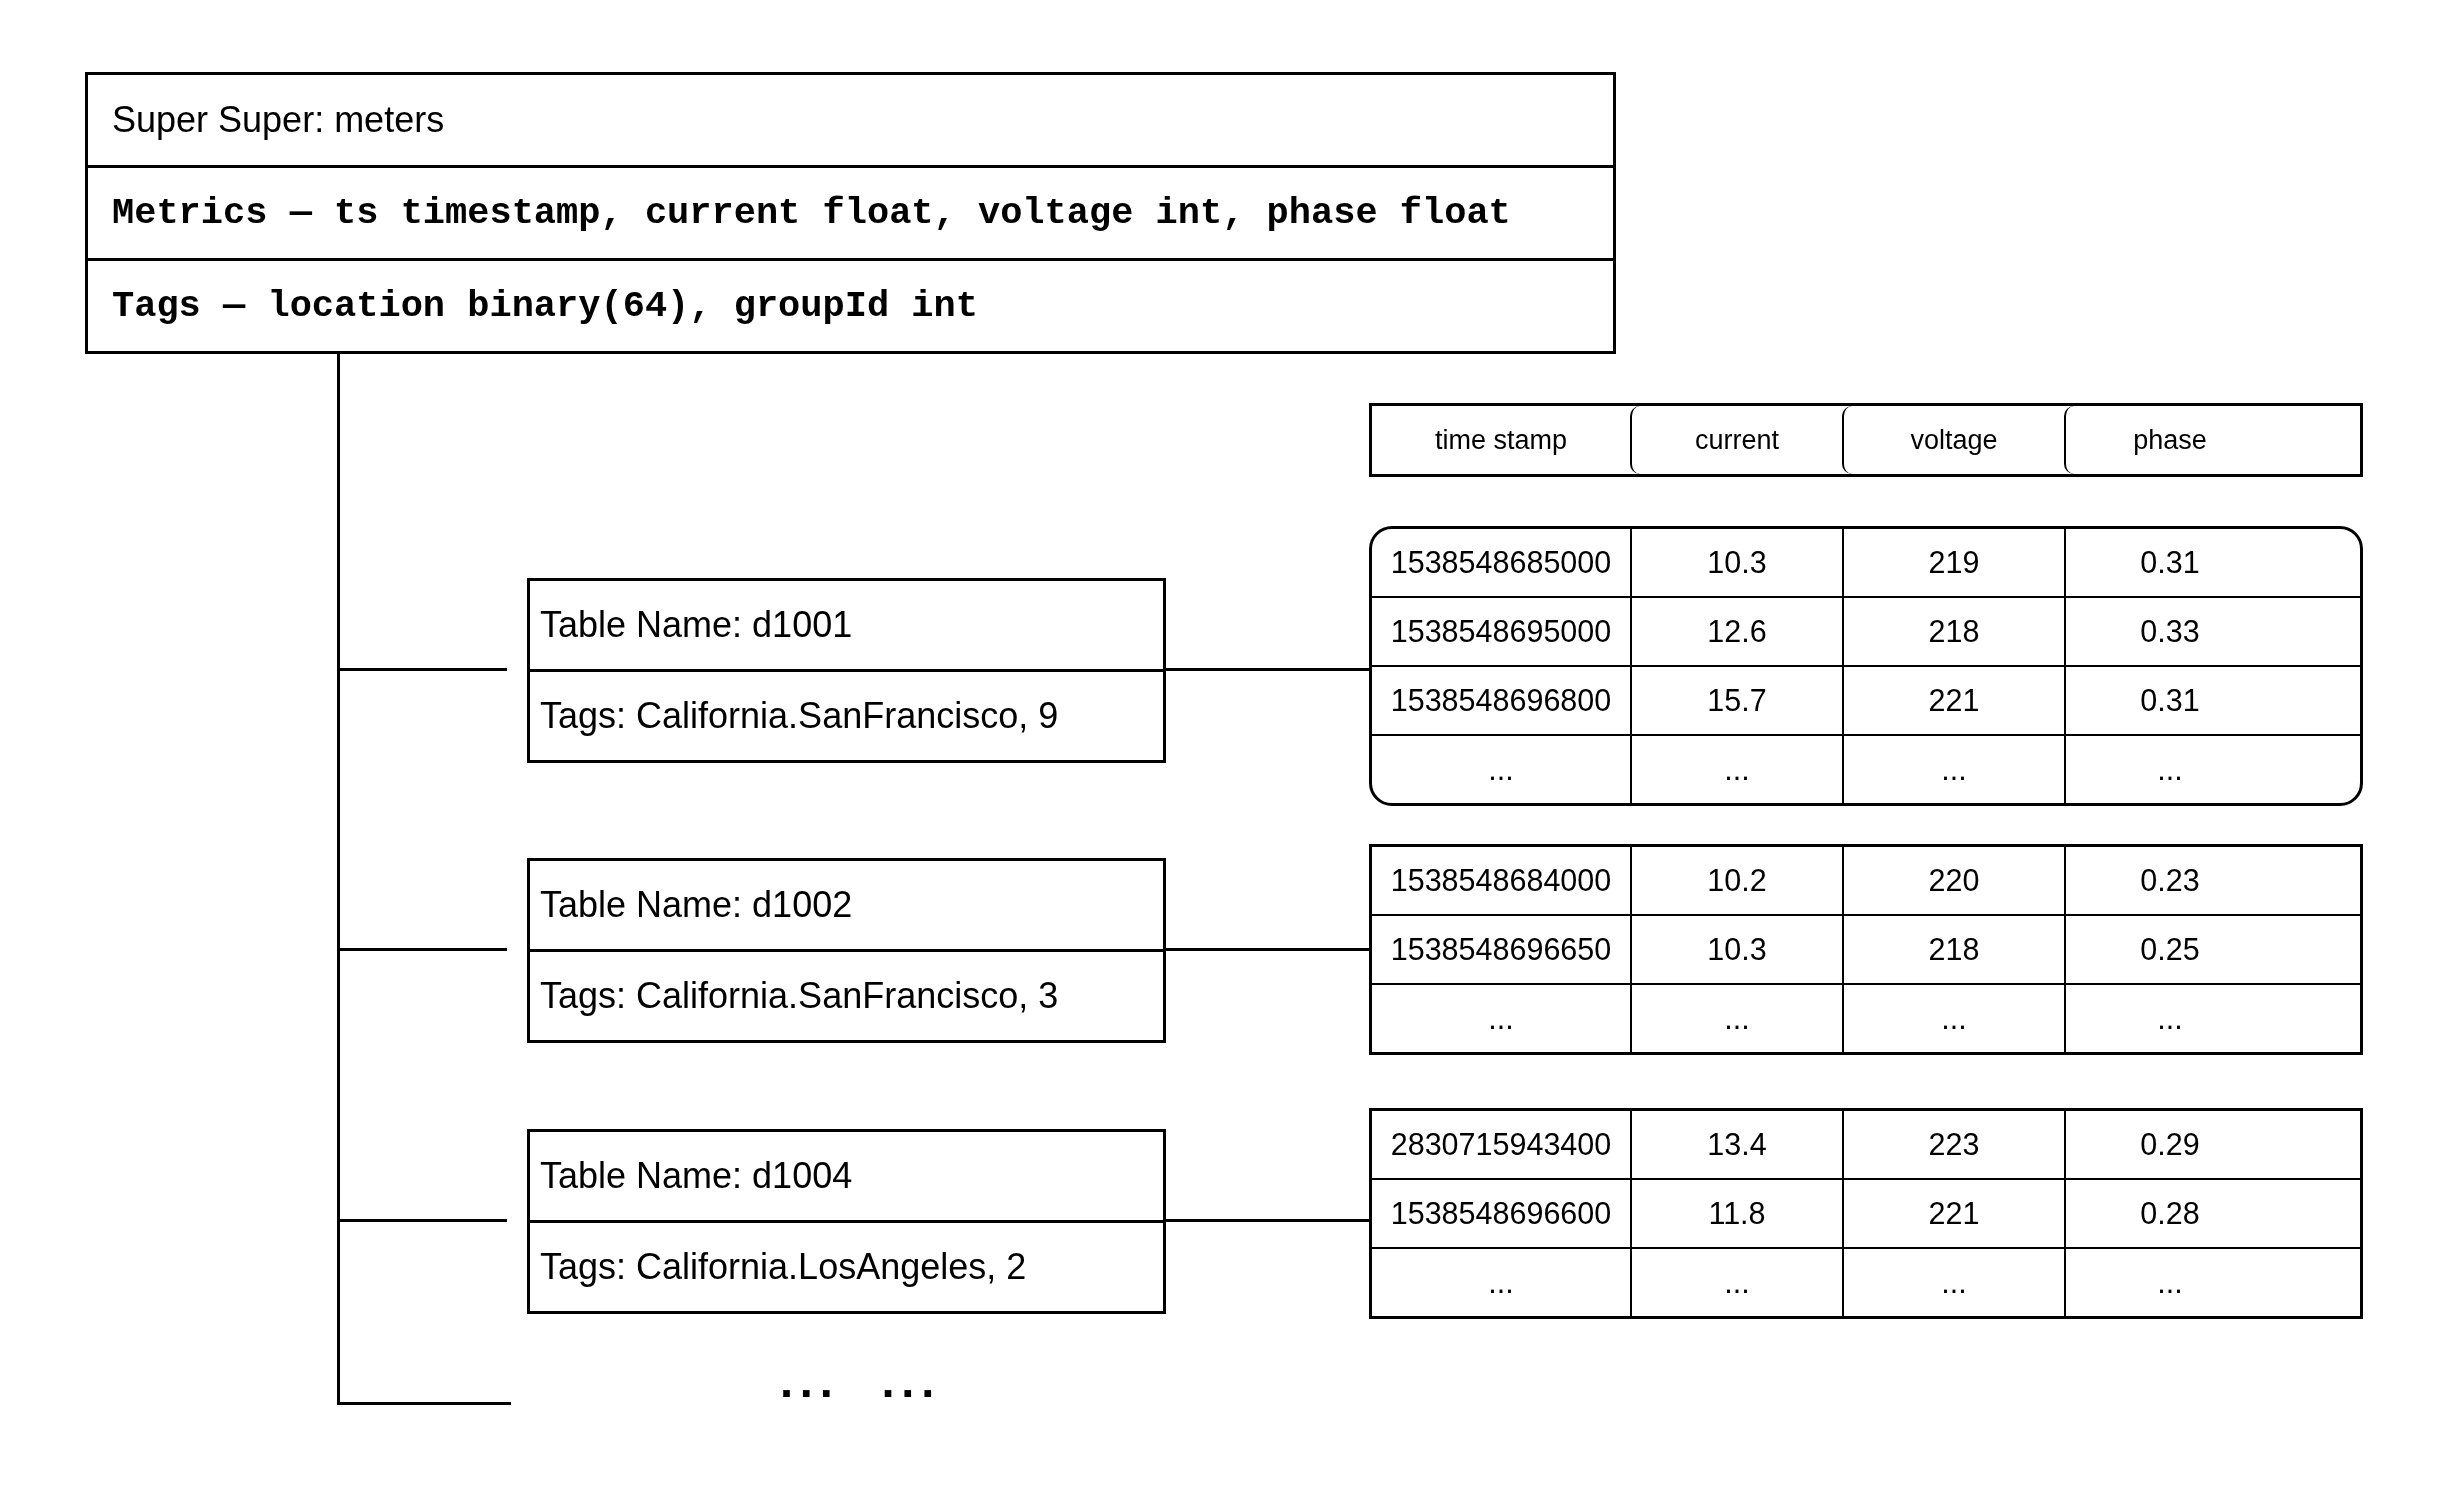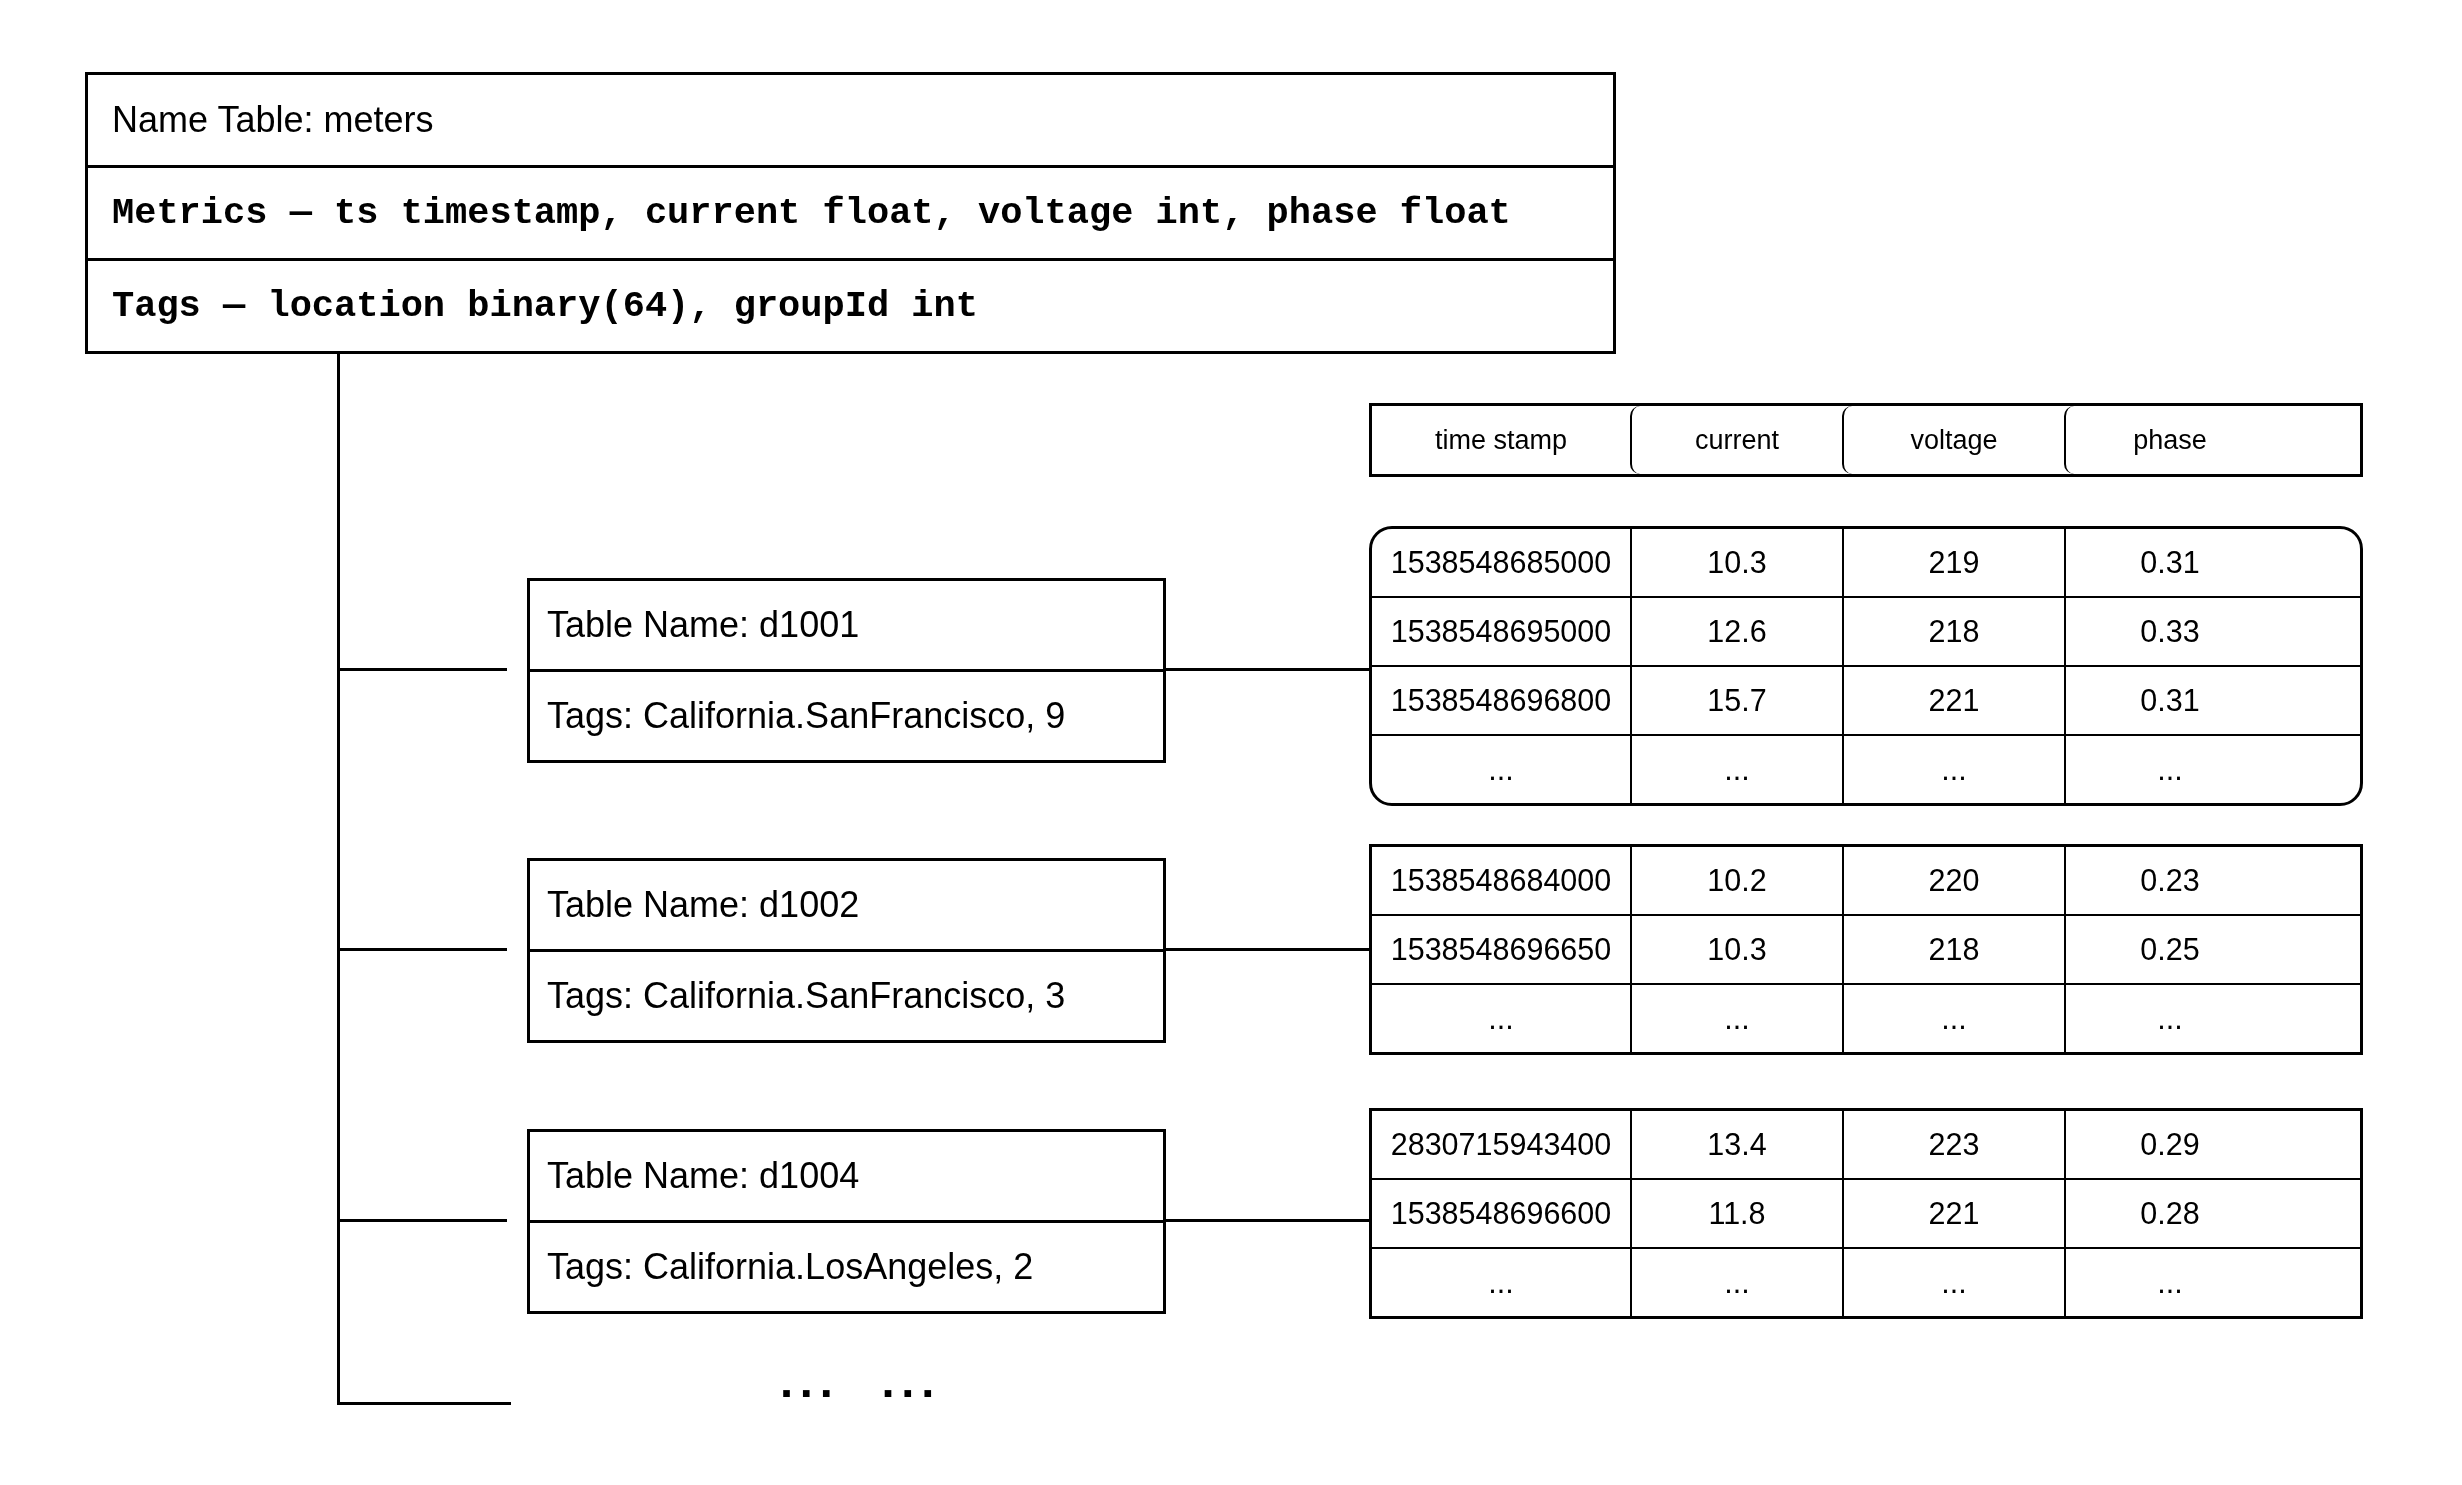--- a/index.html
+++ b/index.html
@@ -22,21 +22,21 @@
   .stable-row.mono{
     font-family:"Liberation Mono","DejaVu Sans Mono",monospace;
     font-weight:bold;font-size:37px;letter-spacing:0;
   }
   
   .sub-box{
     position:absolute;left:527px;width:639px;
     border:3.4px solid #000;box-sizing:border-box;background:#fff;
   }
   .sub-row{
-    height:88px;display:flex;align-items:center;padding-left:17px;
+    height:88px;display:flex;align-items:center;padding-left:10px;
     font-size:36px;
   }
   .sub-row + .sub-row{border-top:3.4px solid #000;}
   
   .grid{
     position:absolute;left:1369px;width:994px;
     border:3.4px solid #000;box-sizing:border-box;background:#fff;
   }
   .grow{display:flex;height:68px;}
   .grow + .grow{border-top:2.5px solid #000;}
@@ -55,21 +55,21 @@
     position:absolute;left:780px;top:1353px;
     font-size:47px;font-weight:bold;letter-spacing:6.8px;word-spacing:22px;
   }
 </style>
 </head>
 <body>
 
 <div class="canvas">
 
   <div class="stable-box">
-    <div class="stable-row">Name Table: meters</div>
+    <div class="stable-row">Super Super: meters</div>
     <div class="stable-row mono">Metrics — ts timestamp, current float, voltage int, phase float</div>
     <div class="stable-row mono">Tags — location binary(64), groupId int</div>
   </div>
 
   <div class="vline" style="left:337px;top:352px;width:2.5px;height:1053px;"></div>
   <div class="hline" style="left:337px;top:668px;width:170px;height:2.5px;"></div>
   <div class="hline" style="left:337px;top:948px;width:170px;height:2.5px;"></div>
   <div class="hline" style="left:337px;top:1219px;width:170px;height:2.5px;"></div>
   <div class="hline" style="left:337px;top:1402px;width:174px;height:2.5px;"></div>
   <div class="hline" style="left:1164px;top:668px;width:208px;height:2.5px;"></div>

